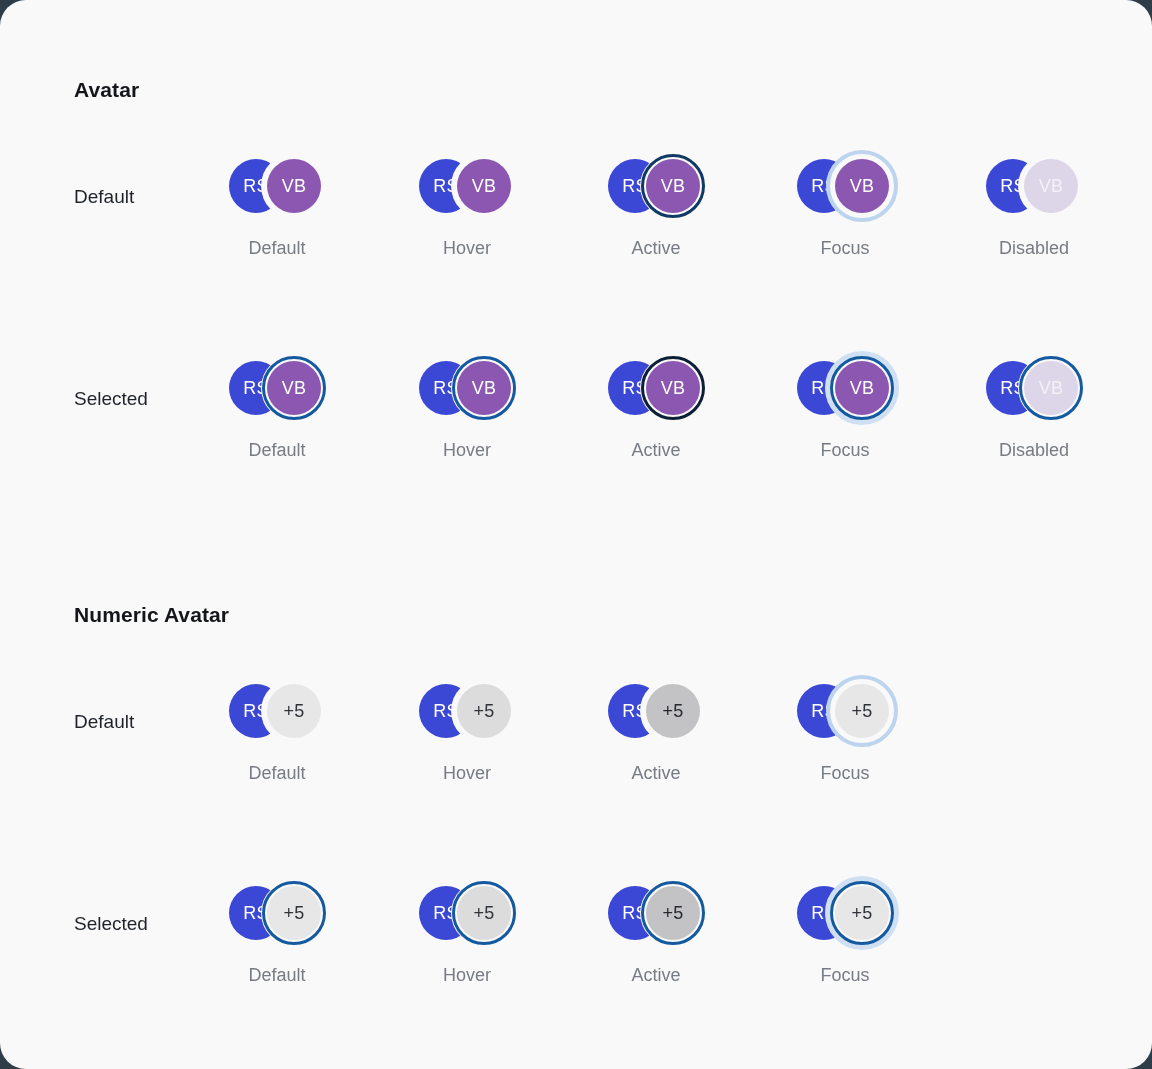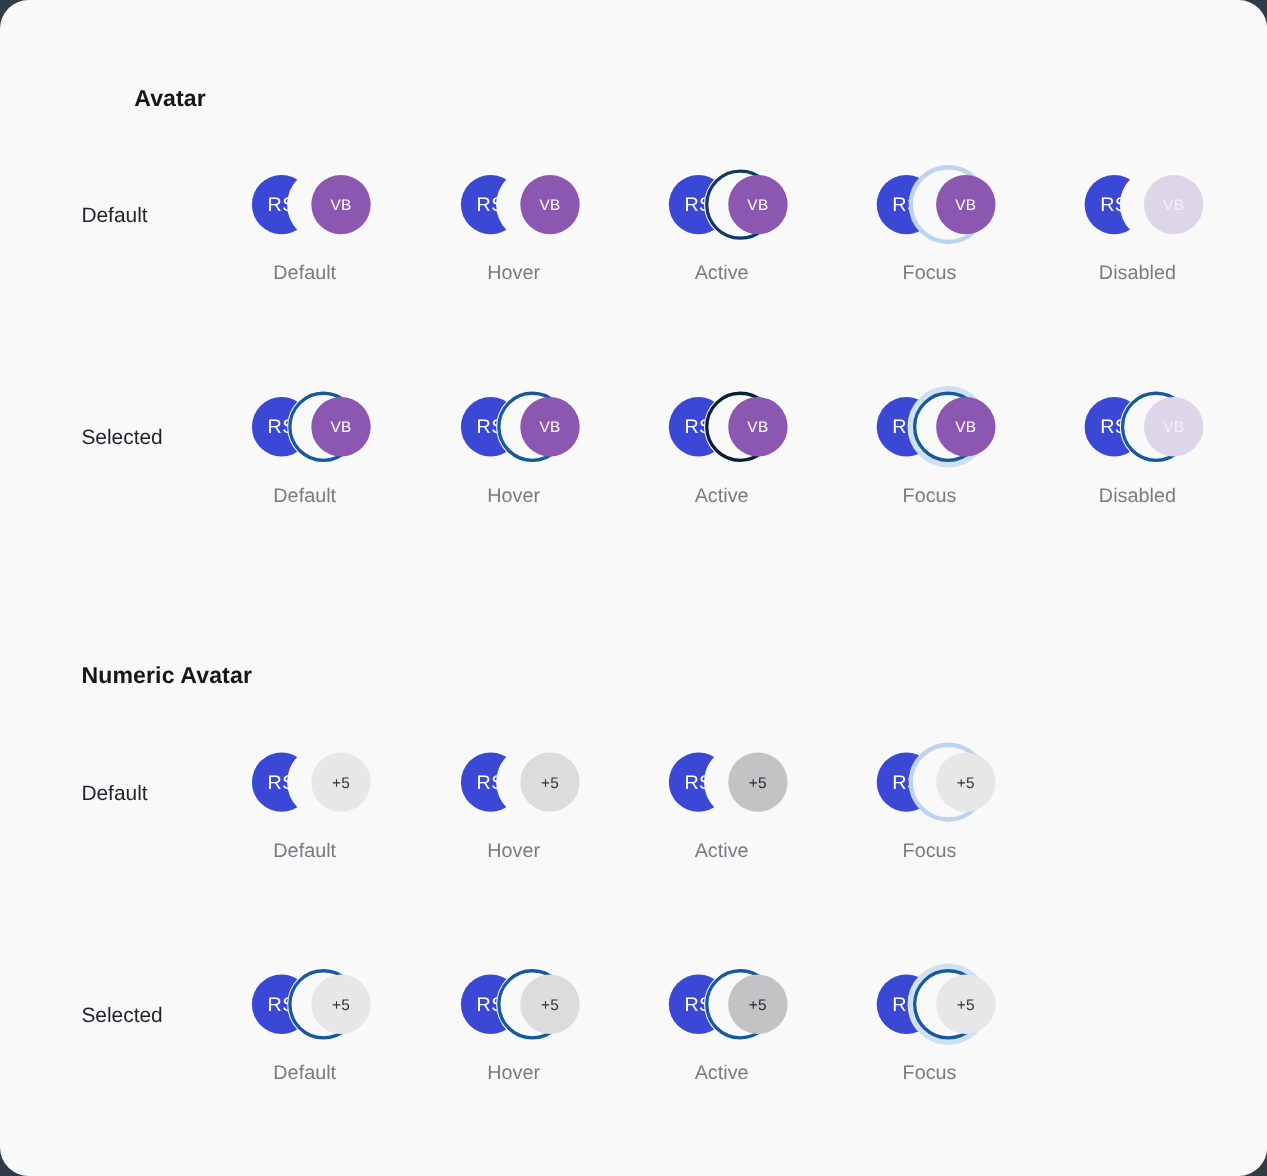--- a/index.html
+++ b/index.html
@@ -118,30 +118,30 @@
     left: -6px;
     top: -6px;
     width: 66px;
     height: 66px;
     border-radius: 50%;
     background: #f9f9fa;
     z-index: 1;
   }
   .av-disc {
     position: absolute;
-    left: 16px;
+    left: 0;
     top: 0;
     width: 54px;
     height: 54px;
     border-radius: 50%;
     box-sizing: border-box;
     display: flex;
     align-items: center;
     justify-content: center;
-    font-size: 14px;
+    font-size: 18px;
     letter-spacing: 0.3px;
     line-height: 1;
     z-index: 3;
   }
   
   .av-ring {
     position: absolute;
     border-radius: 50%;
     box-sizing: border-box;
     z-index: 2;
@@ -203,21 +203,21 @@
     background: #f9f9fa;
   }
 </style>
 </head>
 <body>
 
 <div class="page">
 
   <div class="section" style="top:0;">
 
-    <div class="section-title" style="top:78px;margin-left:48px;">Avatar</div>
+    <div class="section-title" style="top:78px;">Avatar</div>
 
     <div class="row" style="top:140px;">
       <div class="row-label">Default</div>
 
       <div class="cell" style="left:182px;">
         <div class="cell-stage">
           <div class="group">
             <div class="av av-lead">RS</div>
             <div class="av-second-wrap">
               <div class="av-notch"></div>

